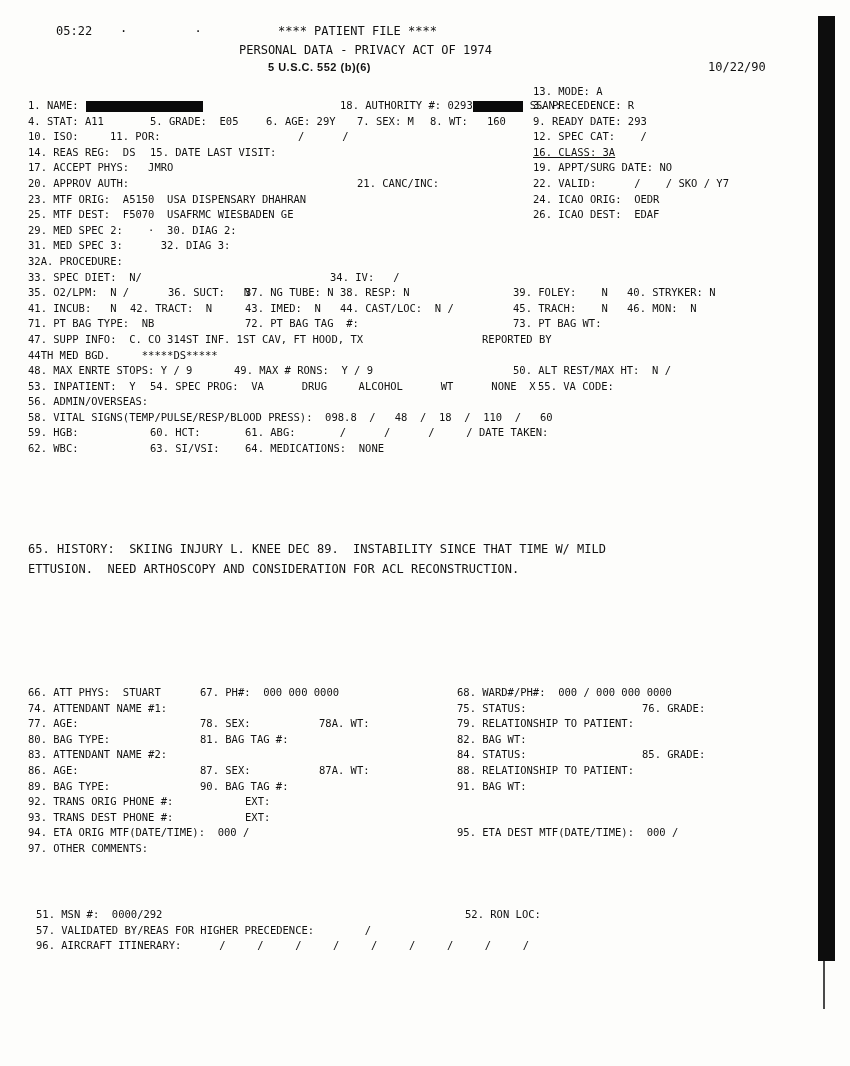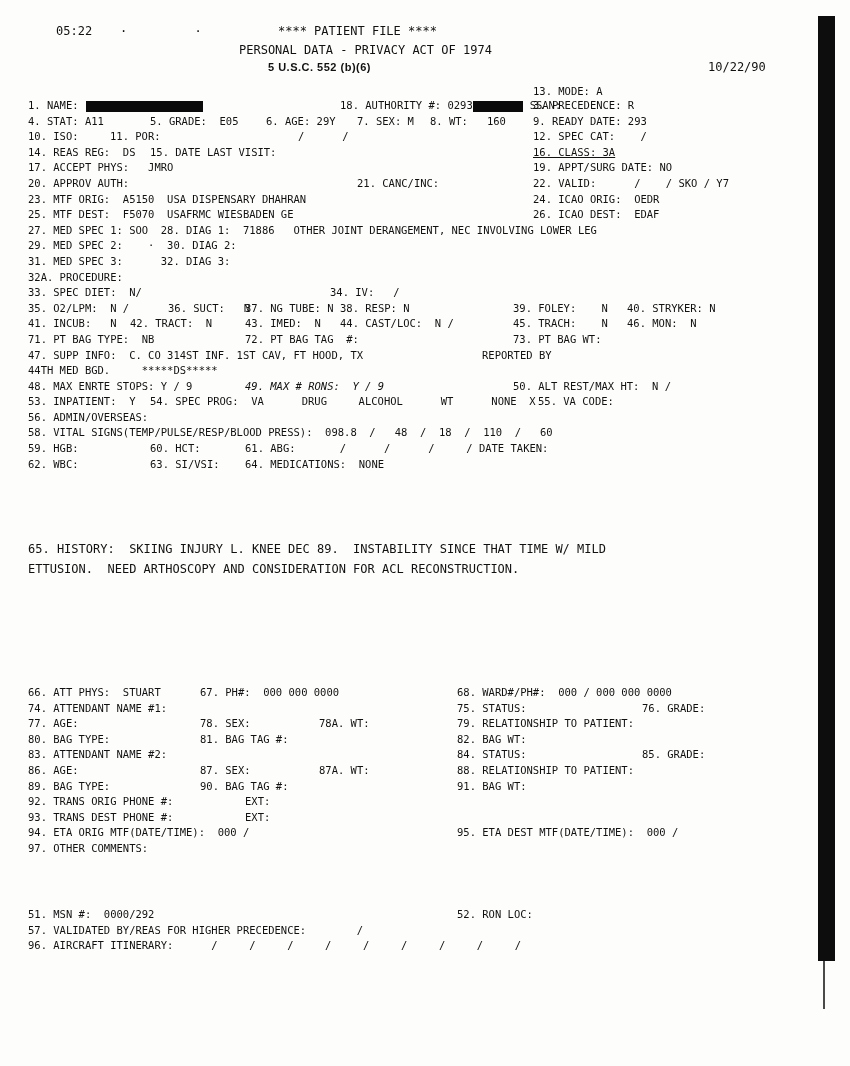--- a/index.html
+++ b/index.html
@@ -154,23 +154,20 @@
         </div>
         <div class="row">
           <span class="cell" style="left: 28px; top: 0px;">23. MTF ORIG:  A5150  USA DISPENSARY DHAHRAN</span>
           <span class="cell" style="left: 533px; top: 0px;">24. ICAO ORIG:  OEDR</span>
         </div>
         <div class="row">
           <span class="cell" style="left: 28px; top: 0px;">25. MTF DEST:  F5070  USAFRMC WIESBADEN GE</span>
           <span class="cell" style="left: 533px; top: 0px;">26. ICAO DEST:  EDAF</span>
         </div>
         <div class="row">
-          <span class="cell" style="left: 28px; top: 0px;">27. MED SPEC 1: SOO  28. DIAG 1:  71886   OTHER JOINT DERANGEMENT, NEC INVOLVING LOWER LEG</span>
-        </div>
-        <div class="row">
           <span class="cell" style="left: 28px; top: 0px;">29. MED SPEC 2:    ·  30. DIAG 2:</span>
         </div>
         <div class="row">
           <span class="cell" style="left: 28px; top: 0px;">31. MED SPEC 3:      32. DIAG 3:</span>
         </div>
         <div class="row">
           <span class="cell" style="left: 28px; top: 0px;">32A. PROCEDURE:</span>
         </div>
         <div class="row">
           <span class="cell" style="left: 28px; top: 0px;">33. SPEC DIET:  N/</span>
@@ -199,21 +196,21 @@
         </div>
         <div class="row">
           <span class="cell" style="left: 28px; top: 0px;">47. SUPP INFO:  C. CO 314ST INF. 1ST CAV, FT HOOD, TX</span>
           <span class="cell" style="left: 482px; top: 0px;">REPORTED BY</span>
         </div>
         <div class="row">
           <span class="cell" style="left: 28px; top: 0px;">44TH MED BGD.     *****DS*****</span>
         </div>
         <div class="row">
           <span class="cell" style="left: 28px; top: 0px;">48. MAX ENRTE STOPS: Y / 9</span>
-          <span class="cell" style="left: 245px; top: 0px; font-style: italic;">49. MAX # RONS:  Y / 9</span>
+          <span class="cell" style="left: 234px; top: 0px;">49. MAX # RONS:  Y / 9</span>
           <span class="cell" style="left: 513px; top: 0px;">50. ALT REST/MAX HT:  N /</span>
         </div>
         <div class="row">
           <span class="cell" style="left: 28px; top: 0px;">53. INPATIENT:  Y</span>
           <span class="cell" style="left: 150px; top: 0px;">54. SPEC PROG:  VA      DRUG     ALCOHOL      WT      NONE  X</span>
           <span class="cell" style="left: 538px; top: 0px;">55. VA CODE:</span>
         </div>
         <div class="row">
           <span class="cell" style="left: 28px; top: 0px;">56. ADMIN/OVERSEAS:</span>
         </div>
@@ -285,21 +282,21 @@
         </div>
         <div class="row">
           <span class="cell" style="left: 28px; top: 0px;">94. ETA ORIG MTF(DATE/TIME):  000 /</span>
           <span class="cell" style="left: 457px; top: 0px;">95. ETA DEST MTF(DATE/TIME):  000 /</span>
         </div>
         <div class="row">
           <span class="cell" style="left: 28px; top: 0px;">97. OTHER COMMENTS:</span>
         </div>
       </div>
 
-    <div id="block3" style="position:absolute; top:908px; left:0; width:774px;">
+    <div id="block3" style="position:absolute; top:908px; left:8px; width:774px;">
         <div class="row">
           <span class="cell" style="left: 28px; top: 0px;">51. MSN #:  0000/292</span>
           <span class="cell" style="left: 457px; top: 0px;">52. RON LOC:</span>
         </div>
         <div class="row">
           <span class="cell" style="left: 28px; top: 0px;">57. VALIDATED BY/REAS FOR HIGHER PRECEDENCE:        /</span>
         </div>
         <div class="row">
           <span class="cell" style="left: 28px; top: 0px;">96. AIRCRAFT ITINERARY:      /     /     /     /     /     /     /     /     /</span>
         </div>

